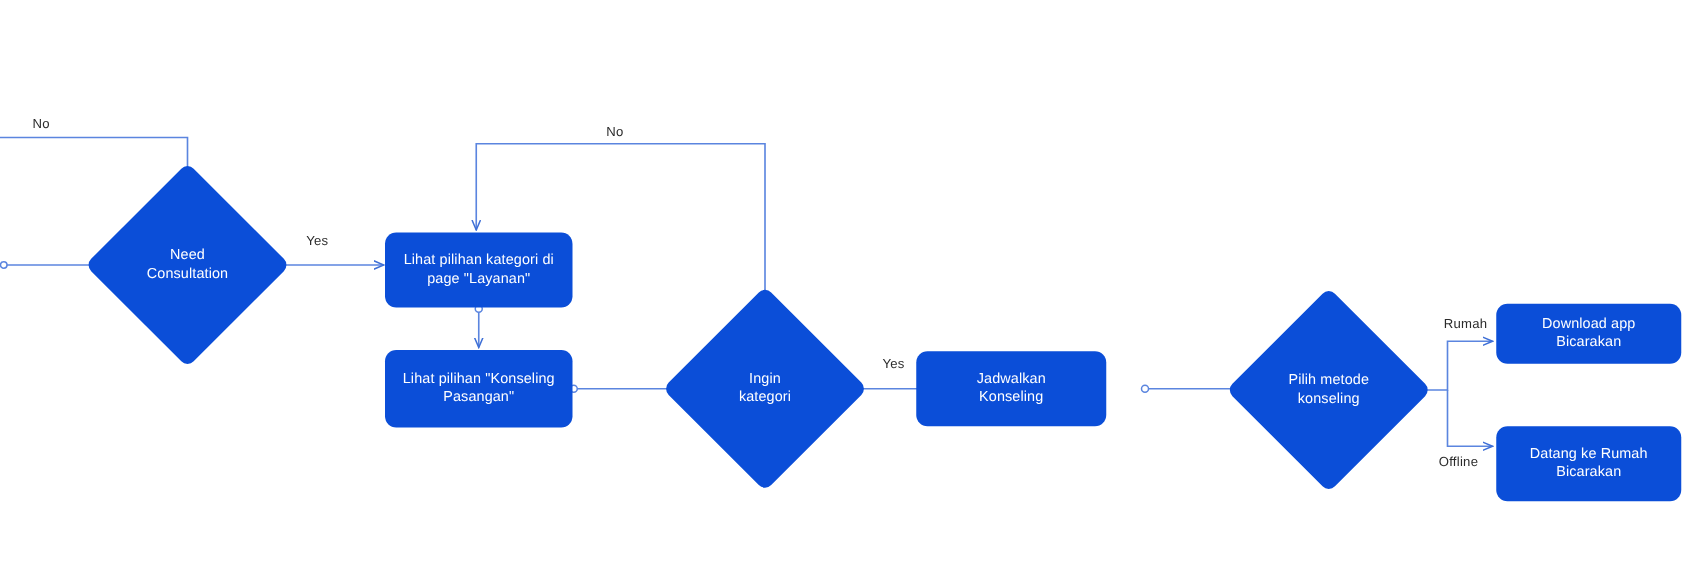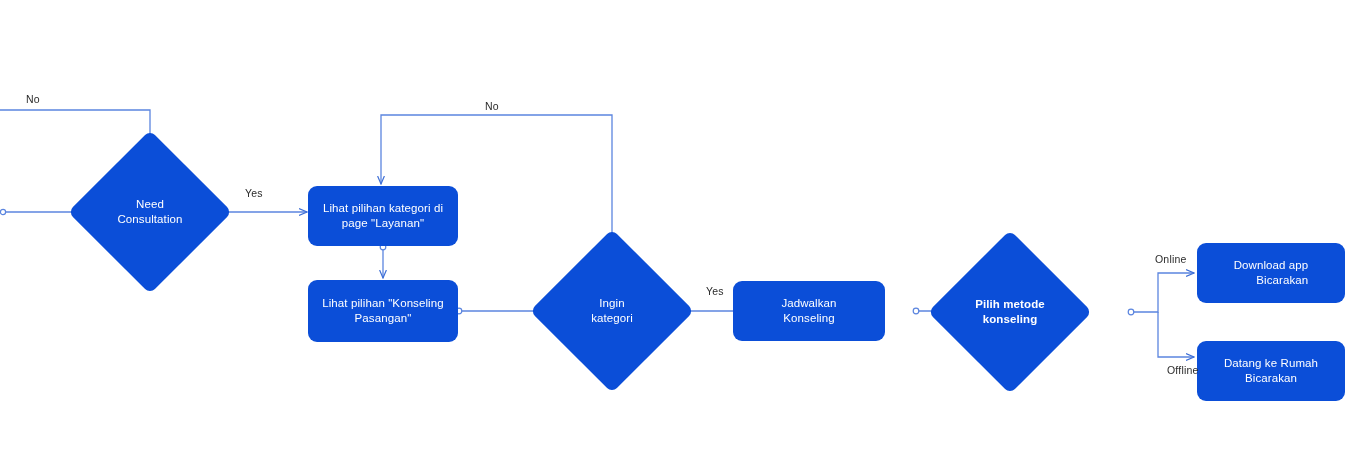--- a/index.html
+++ b/index.html
@@ -138,41 +138,41 @@
     <div class="diamond-shape"></div>
     <div class="node-label">Ingin
 kategori</div>
   </div>
 
   <div class="node process" style="left:733px; top:281px; width:152px; height:60px;">
     <div class="node-label">Jadwalkan
 Konseling</div>
   </div>
 
-  <div class="node decision" style="left:952px; top:254px; width:116px; height:116px;font-weight:bold;">
+  <div class="node decision" style="left:1005px; top:254px; width:116px; height:116px;">
     <div class="diamond-shape"></div>
     <div class="node-label">Pilih metode
 konseling</div>
   </div>
 
-  <div class="node process" style="left:1197px; top:243px; width:148px; height:60px;text-align:right;">
+  <div class="node process" style="left:1197px; top:243px; width:148px; height:48px;">
     <div class="node-label">Download app
 Bicarakan</div>
   </div>
 
   <div class="node process" style="left:1197px; top:327px; width:148px; height:60px;margin-top:14px;">
     <div class="node-label">Datang ke Rumah
 Bicarakan</div>
   </div>
 
   <div class="edge-label" style="left:26px; top:93px;">No</div>
 
   <div class="edge-label" style="left:245px; top:187px;">Yes</div>
 
   <div class="edge-label" style="left:485px; top:100px;">No</div>
 
   <div class="edge-label" style="left:706px; top:285px;">Yes</div>
 
-  <div class="edge-label" style="left:1155px; top:253px;">Online</div>
+  <div class="edge-label" style="left:1155px; top:253px;">Rumah</div>
 
-  <div class="edge-label" style="left:1151px; top:364px;margin-left:16px;">Offline</div>
+  <div class="edge-label" style="left:1151px; top:364px;">Offline</div>
 
 </div>
 
 </body></html>

